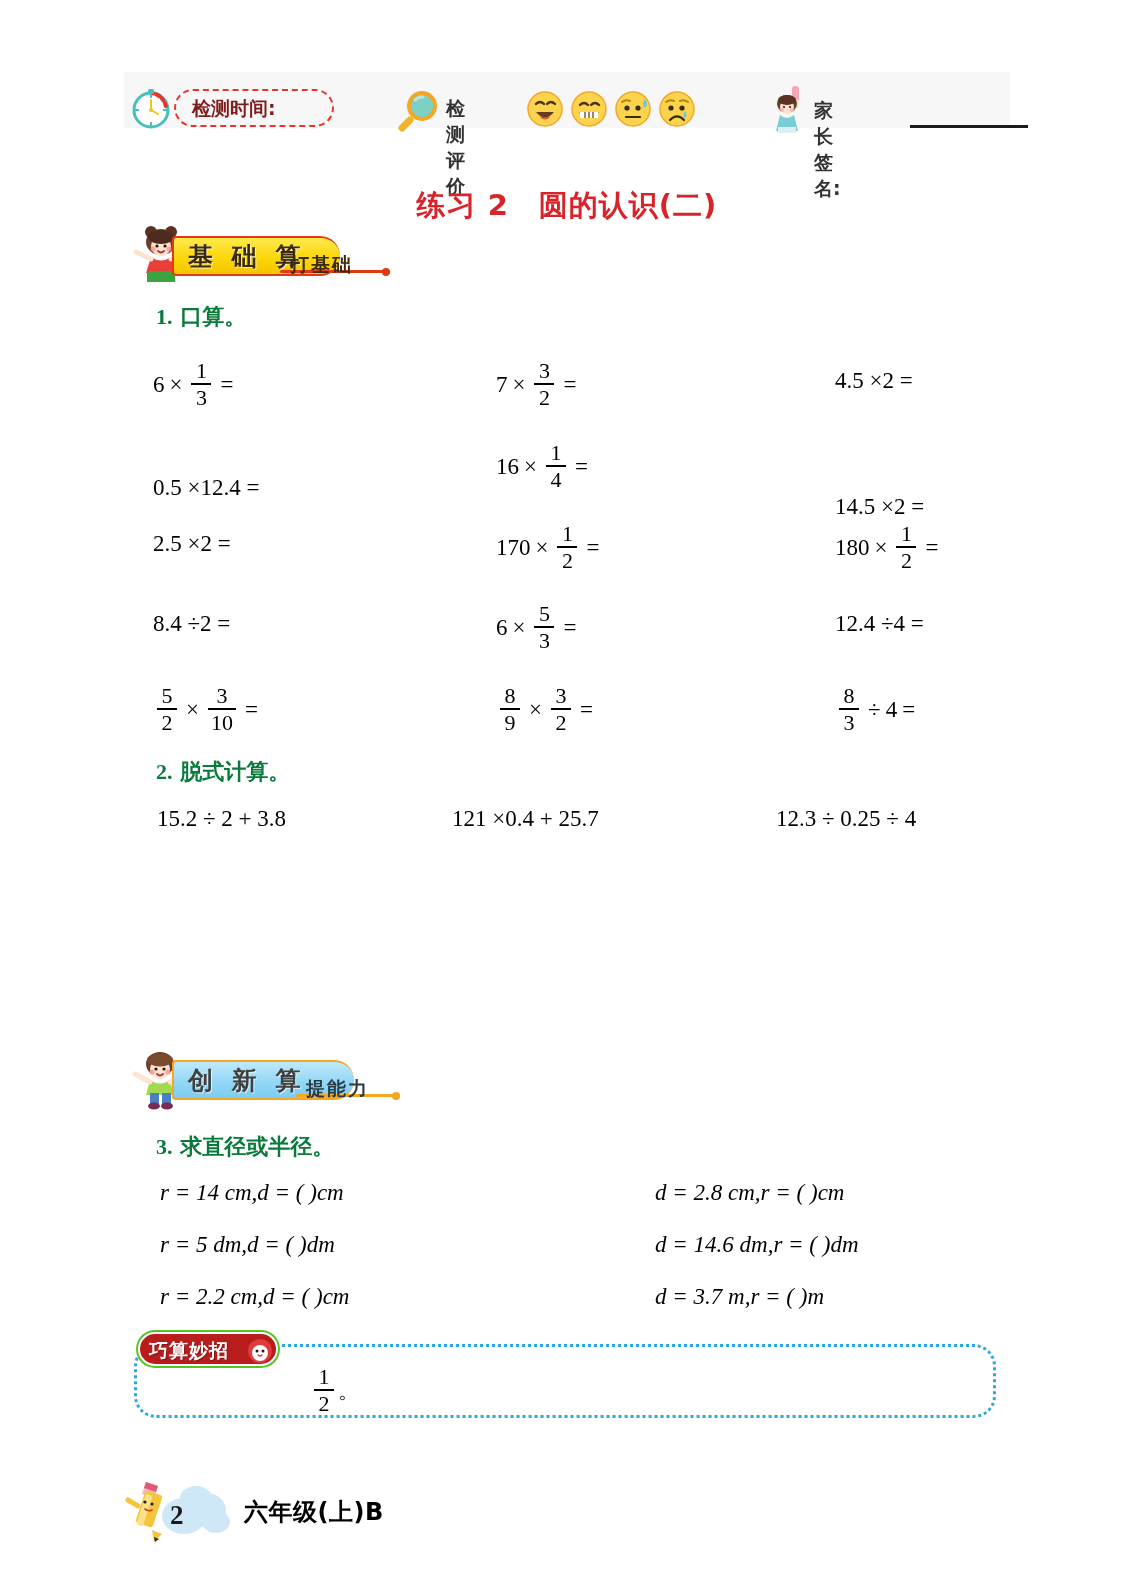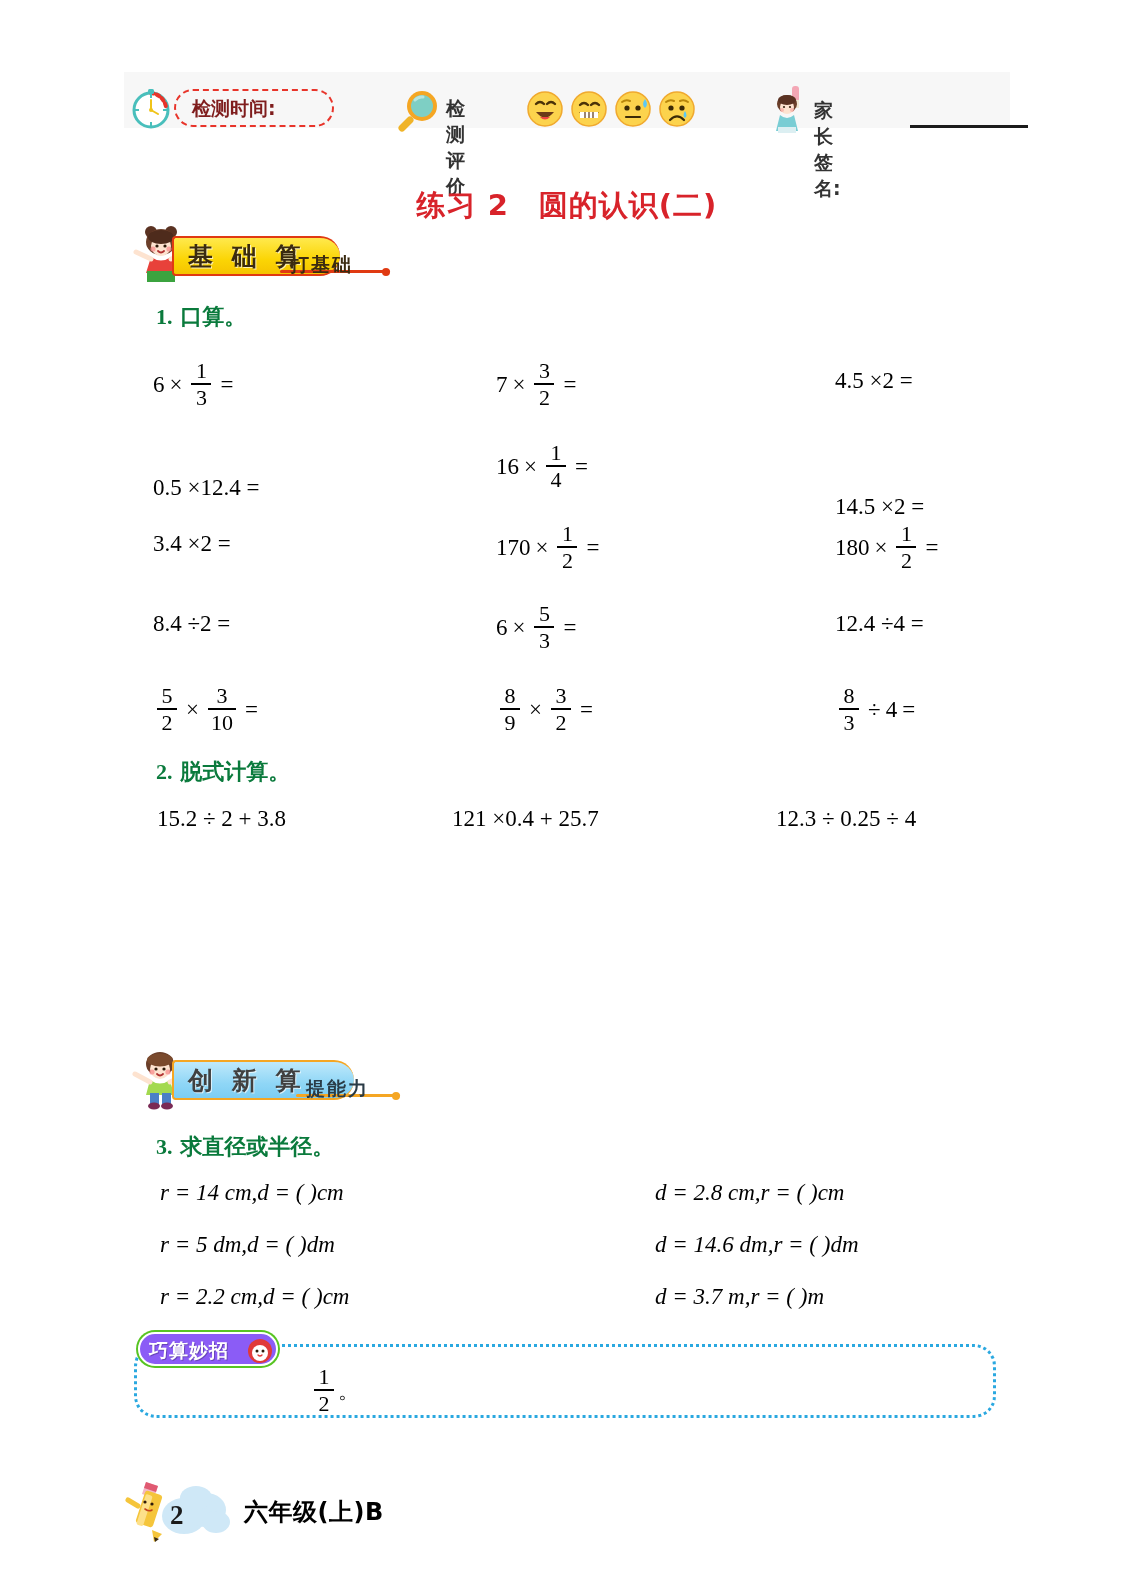--- a/index.html
+++ b/index.html
@@ -221,21 +221,21 @@
     left: 0; top: 12px;
     width: 862px; height: 74px;
     border: 3px dotted #2aa8e0;
     border-radius: 22px;
     box-sizing: border-box;
   }
   .tip-badge {
     position: absolute;
     left: 4px; top: 0;
     width: 140px; height: 34px;
-    background: #8b5cf6;
+    background: #b91c1c;
     border: 2px solid #ffffff;
     border-radius: 17px;
     box-shadow: 0 0 0 2px #57c422;
     box-sizing: border-box;
   }
   .tip-badge .cn {
     position: absolute;
     left: 9px; top: 4px;
     font-family: "DejaVu Sans", sans-serif;
     font-size: 19px;
@@ -429,21 +429,21 @@
   <span class="op">×</span>
   <span class="frac">
       <span class="num-t">1</span>
       <span class="bar"></span>
       <span class="den-t">4</span>
     </span>
   <span class="op">=</span>
 </div>
 <div class="expr" style="left:835px; top:450px;margin-top:44px;">14.5 ×2 =</div>
 
-<div class="expr" style="left:153px; top:531px;">3.4 ×2 =</div>
+<div class="expr" style="left:153px; top:531px;">2.5 ×2 =</div>
 <div class="expr" style="left:496px; top:523px;">
   <span>170</span>
   <span class="op">×</span>
   <span class="frac">
       <span class="num-t">1</span>
       <span class="bar"></span>
       <span class="den-t">2</span>
     </span>
   <span class="op">=</span>
 </div>

